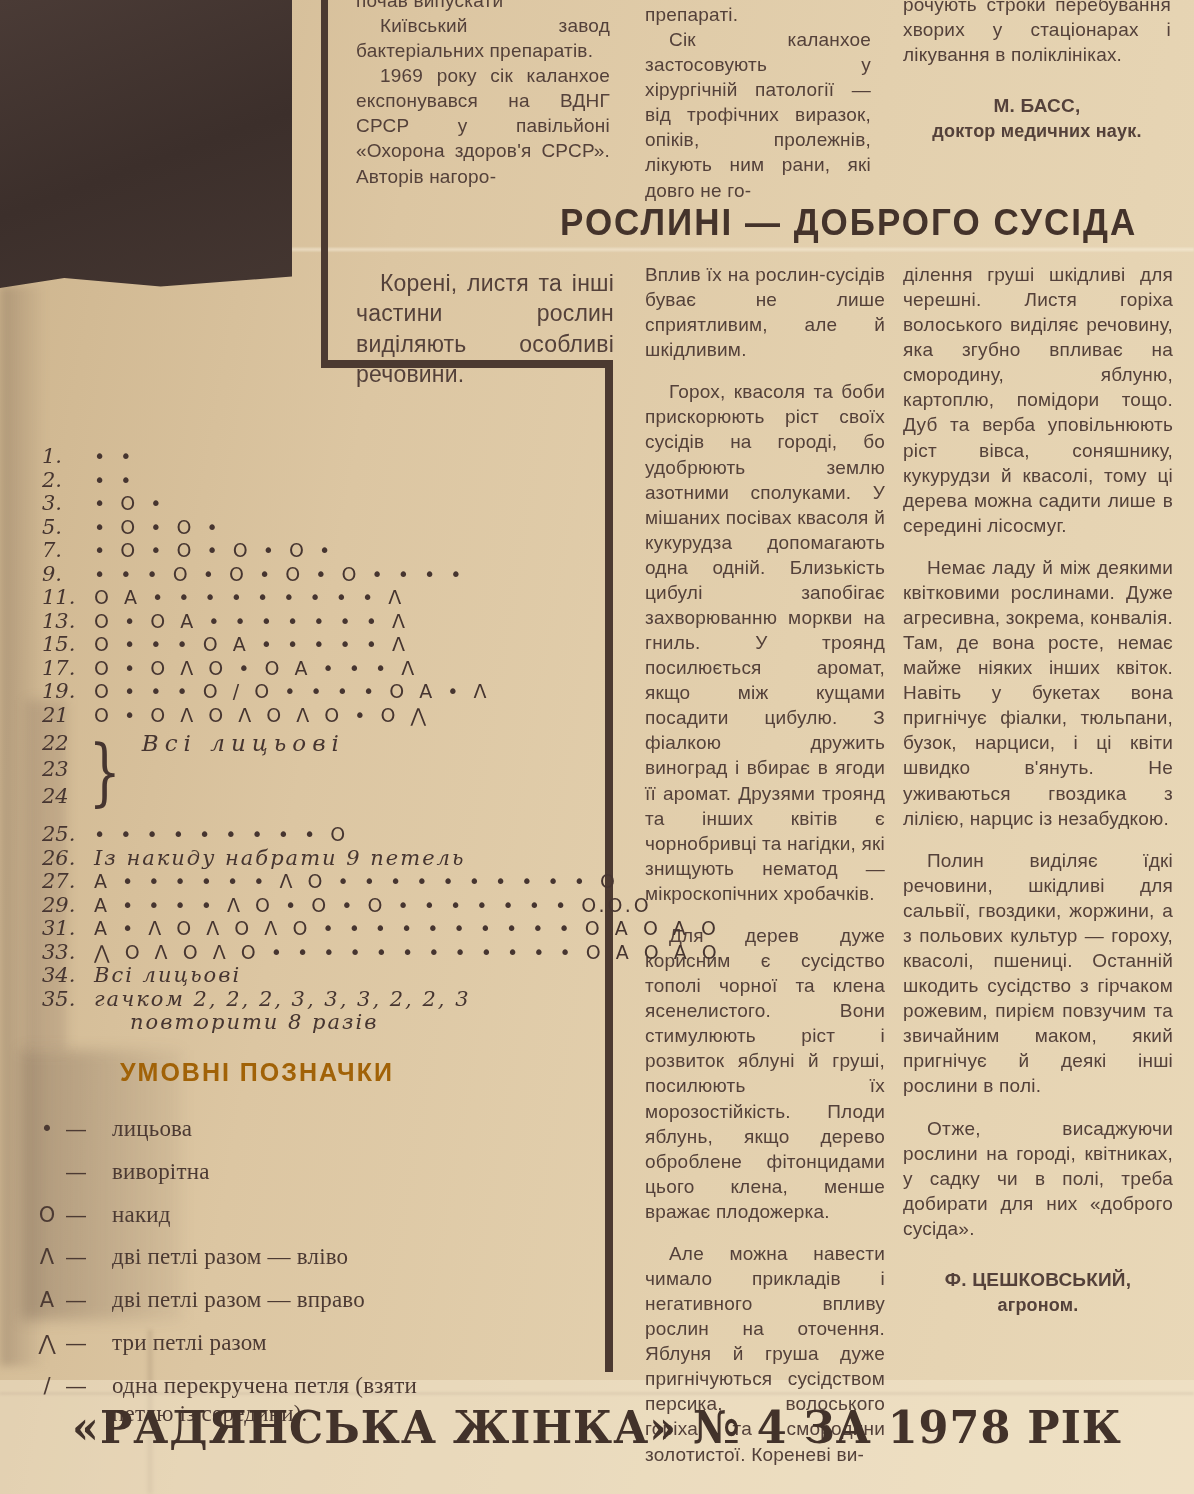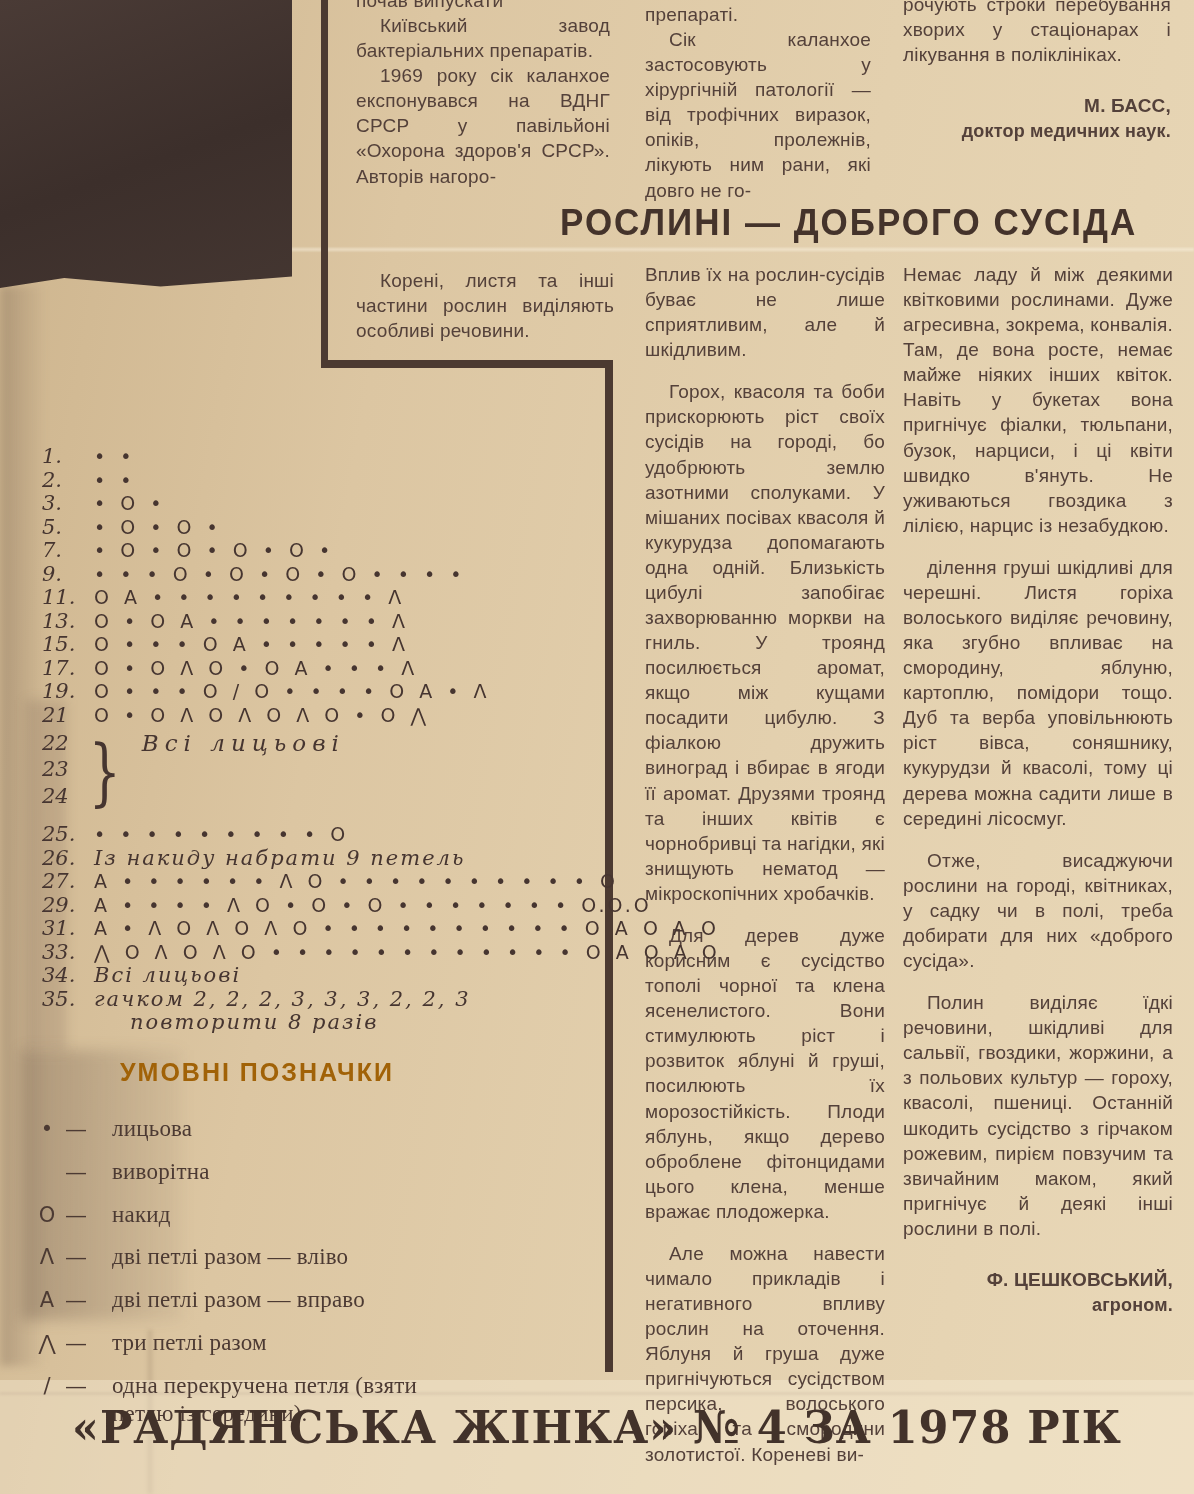--- a/index.html
+++ b/index.html
@@ -38,30 +38,30 @@
   .rule-v-main  { left:605px; top:360px; width:8px; height:1012px; }
 
   .col { position:absolute; text-align:justify; font-size:19px; line-height:1.32; letter-spacing:.2px; }
   .col p + p { text-indent:24px; }
   .cut-top { clip-path:inset(46% 0 0 0); }
 
   .top-col-1 { left:356px; top:-12px; width:254px; }
   .top-col-2 { left:645px; top:2px;  width:226px; }
   .top-col-3 { left:903px; top:-8px; width:268px; }
 
-  .signature { text-align:right; font-weight:bold; margin-top:26px; line-height:1.35; }
+  .signature { text-align:center; font-weight:bold; margin-top:26px; line-height:1.35; }
   .signature .sig-title { font-size:18px; }
 
   .headline {
     position:absolute; left:560px; top:202px; width:520px;
     font-size:35px; font-weight:800; letter-spacing:2px;
     color:#44332b; text-align:center; transform:scaleY(1.08);
     white-space:nowrap;
   }
-  .intro { left:356px; top:268px; width:258px; font-weight:bold; font-size:19px; }
+  .intro { left:356px; top:268px; width:258px; font-weight:bold; font-size:23px; }
   .intro p { text-indent:24px; font-weight:normal; }
 
   .mid-col   { left:645px; top:262px; width:240px; }
   .right-col { left:903px; top:262px; width:270px; }
   .col .para { margin-bottom:17px; text-indent:24px; }
   .col .para:first-child { text-indent:0; }
 
   
   .chart { position:absolute; left:42px; top:444px; width:560px; color:#463530; }
   .chart-row { display:flex; align-items:baseline; height:23.5px; }
@@ -139,24 +139,24 @@
 </div>
 
 <div class="col mid-col">
   <p class="para">Вплив їх на рослин-сусідів буває не лише сприятливим, але й шкідливим.</p>
   <p class="para">Горох, квасоля та боби прискорюють ріст своїх сусідів на городі, бо удобрюють землю азотними сполуками. У мішаних посівах квасоля й кукурудза допомагають одна одній. Близькість цибулі запобігає захворюванню моркви на гниль. У троянд посилюється аромат, якщо між кущами посадити цибулю. З фіалкою дружить виноград і вбирає в ягоди її аромат. Друзями троянд та інших квітів є чорнобривці та нагідки, які знищують нематод — мікроскопічних хробачків.</p>
   <p class="para">Для дерев дуже корисним є сусідство тополі чорної та клена ясенелистого. Вони стимулюють ріст і розвиток яблуні й груші, посилюють їх морозостійкість. Плоди яблунь, якщо дерево оброблене фітонцидами цього клена, менше вражає плодожерка.</p>
   <p class="para">Але можна навести чимало прикладів і негативного впливу рослин на оточення. Яблуня й груша дуже пригнічуються сусідством персика, волоського горіха та смородини золотистої. Кореневі ви-</p>
 </div>
 
 <div class="col right-col">
+  <p class="para">ділення груші шкідливі для черешні. Листя горіха волоського виділяє речовину, яка згубно впливає на смородину, яблуню, картоплю, помідори тощо. Дуб та верба уповільнюють ріст вівса, соняшнику, кукурудзи й квасолі, тому ці дерева можна садити лише в середині лісосмуг.</p>
   <p class="para">Немає ладу й між деякими квітковими рослинами. Дуже агресивна, зокрема, конвалія. Там, де вона росте, немає майже ніяких інших квіток. Навіть у букетах вона пригнічує фіалки, тюльпани, бузок, нарциси, і ці квіти швидко в'януть. Не уживаються гвоздика з лілією, нарцис із незабудкою.</p>
-  <p class="para">ділення груші шкідливі для черешні. Листя горіха волоського виділяє речовину, яка згубно впливає на смородину, яблуню, картоплю, помідори тощо. Дуб та верба уповільнюють ріст вівса, соняшнику, кукурудзи й квасолі, тому ці дерева можна садити лише в середині лісосмуг.</p>
+  <p class="para">Полин виділяє їдкі речовини, шкідливі для сальвії, гвоздики, жоржини, а з польових культур — гороху, квасолі, пшениці. Останній шкодить сусідство з гірчаком рожевим, пирієм повзучим та звичайним маком, який пригнічує й деякі інші рослини в полі.</p>
   <p class="para">Отже, висаджуючи рослини на городі, квітниках, у садку чи в полі, треба добирати для них «доброго сусіда».</p>
-  <p class="para">Полин виділяє їдкі речовини, шкідливі для сальвії, гвоздики, жоржини, а з польових культур — гороху, квасолі, пшениці. Останній шкодить сусідство з гірчаком рожевим, пирієм повзучим та звичайним маком, який пригнічує й деякі інші рослини в полі.</p>
   <div class="signature">
     <div>Ф. ЦЕШКОВСЬКИЙ,</div>
     <div class="sig-title">агроном.</div>
   </div>
 </div>
 
 <div class="chart">
   <div class="chart-row">
       <span class="row-num">1.</span>
       <span class="row-symbols">• •</span>

